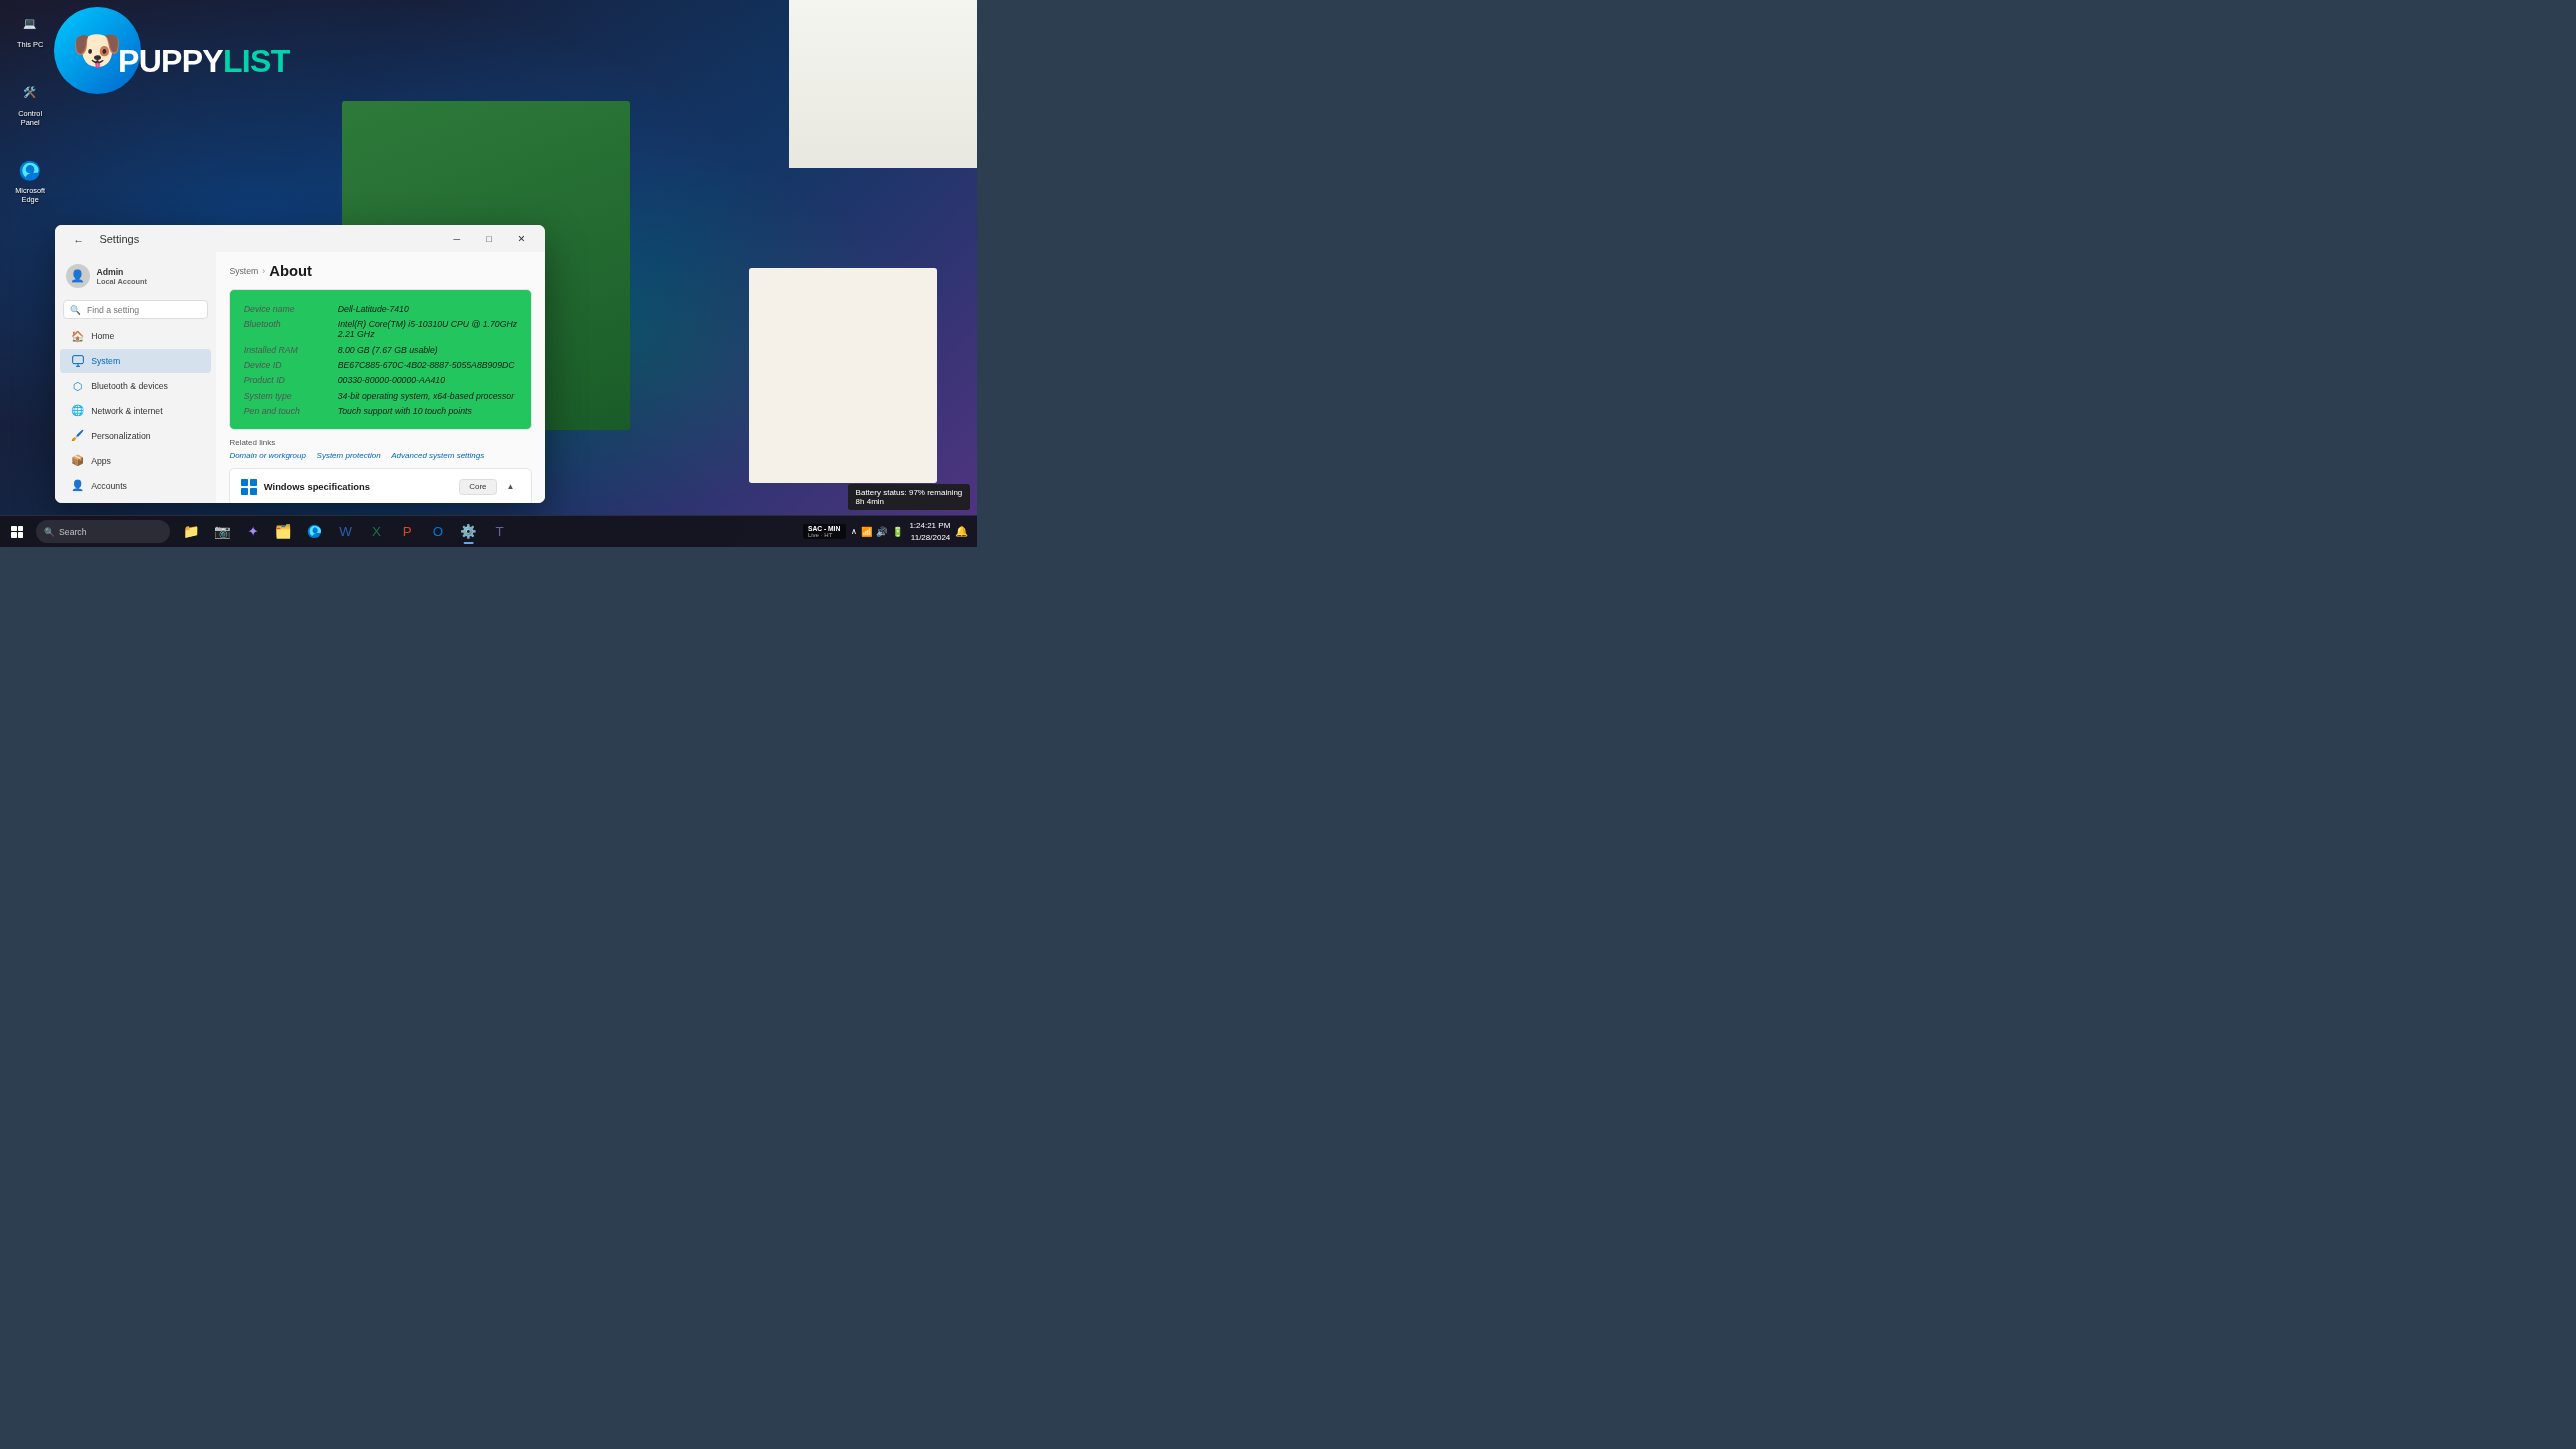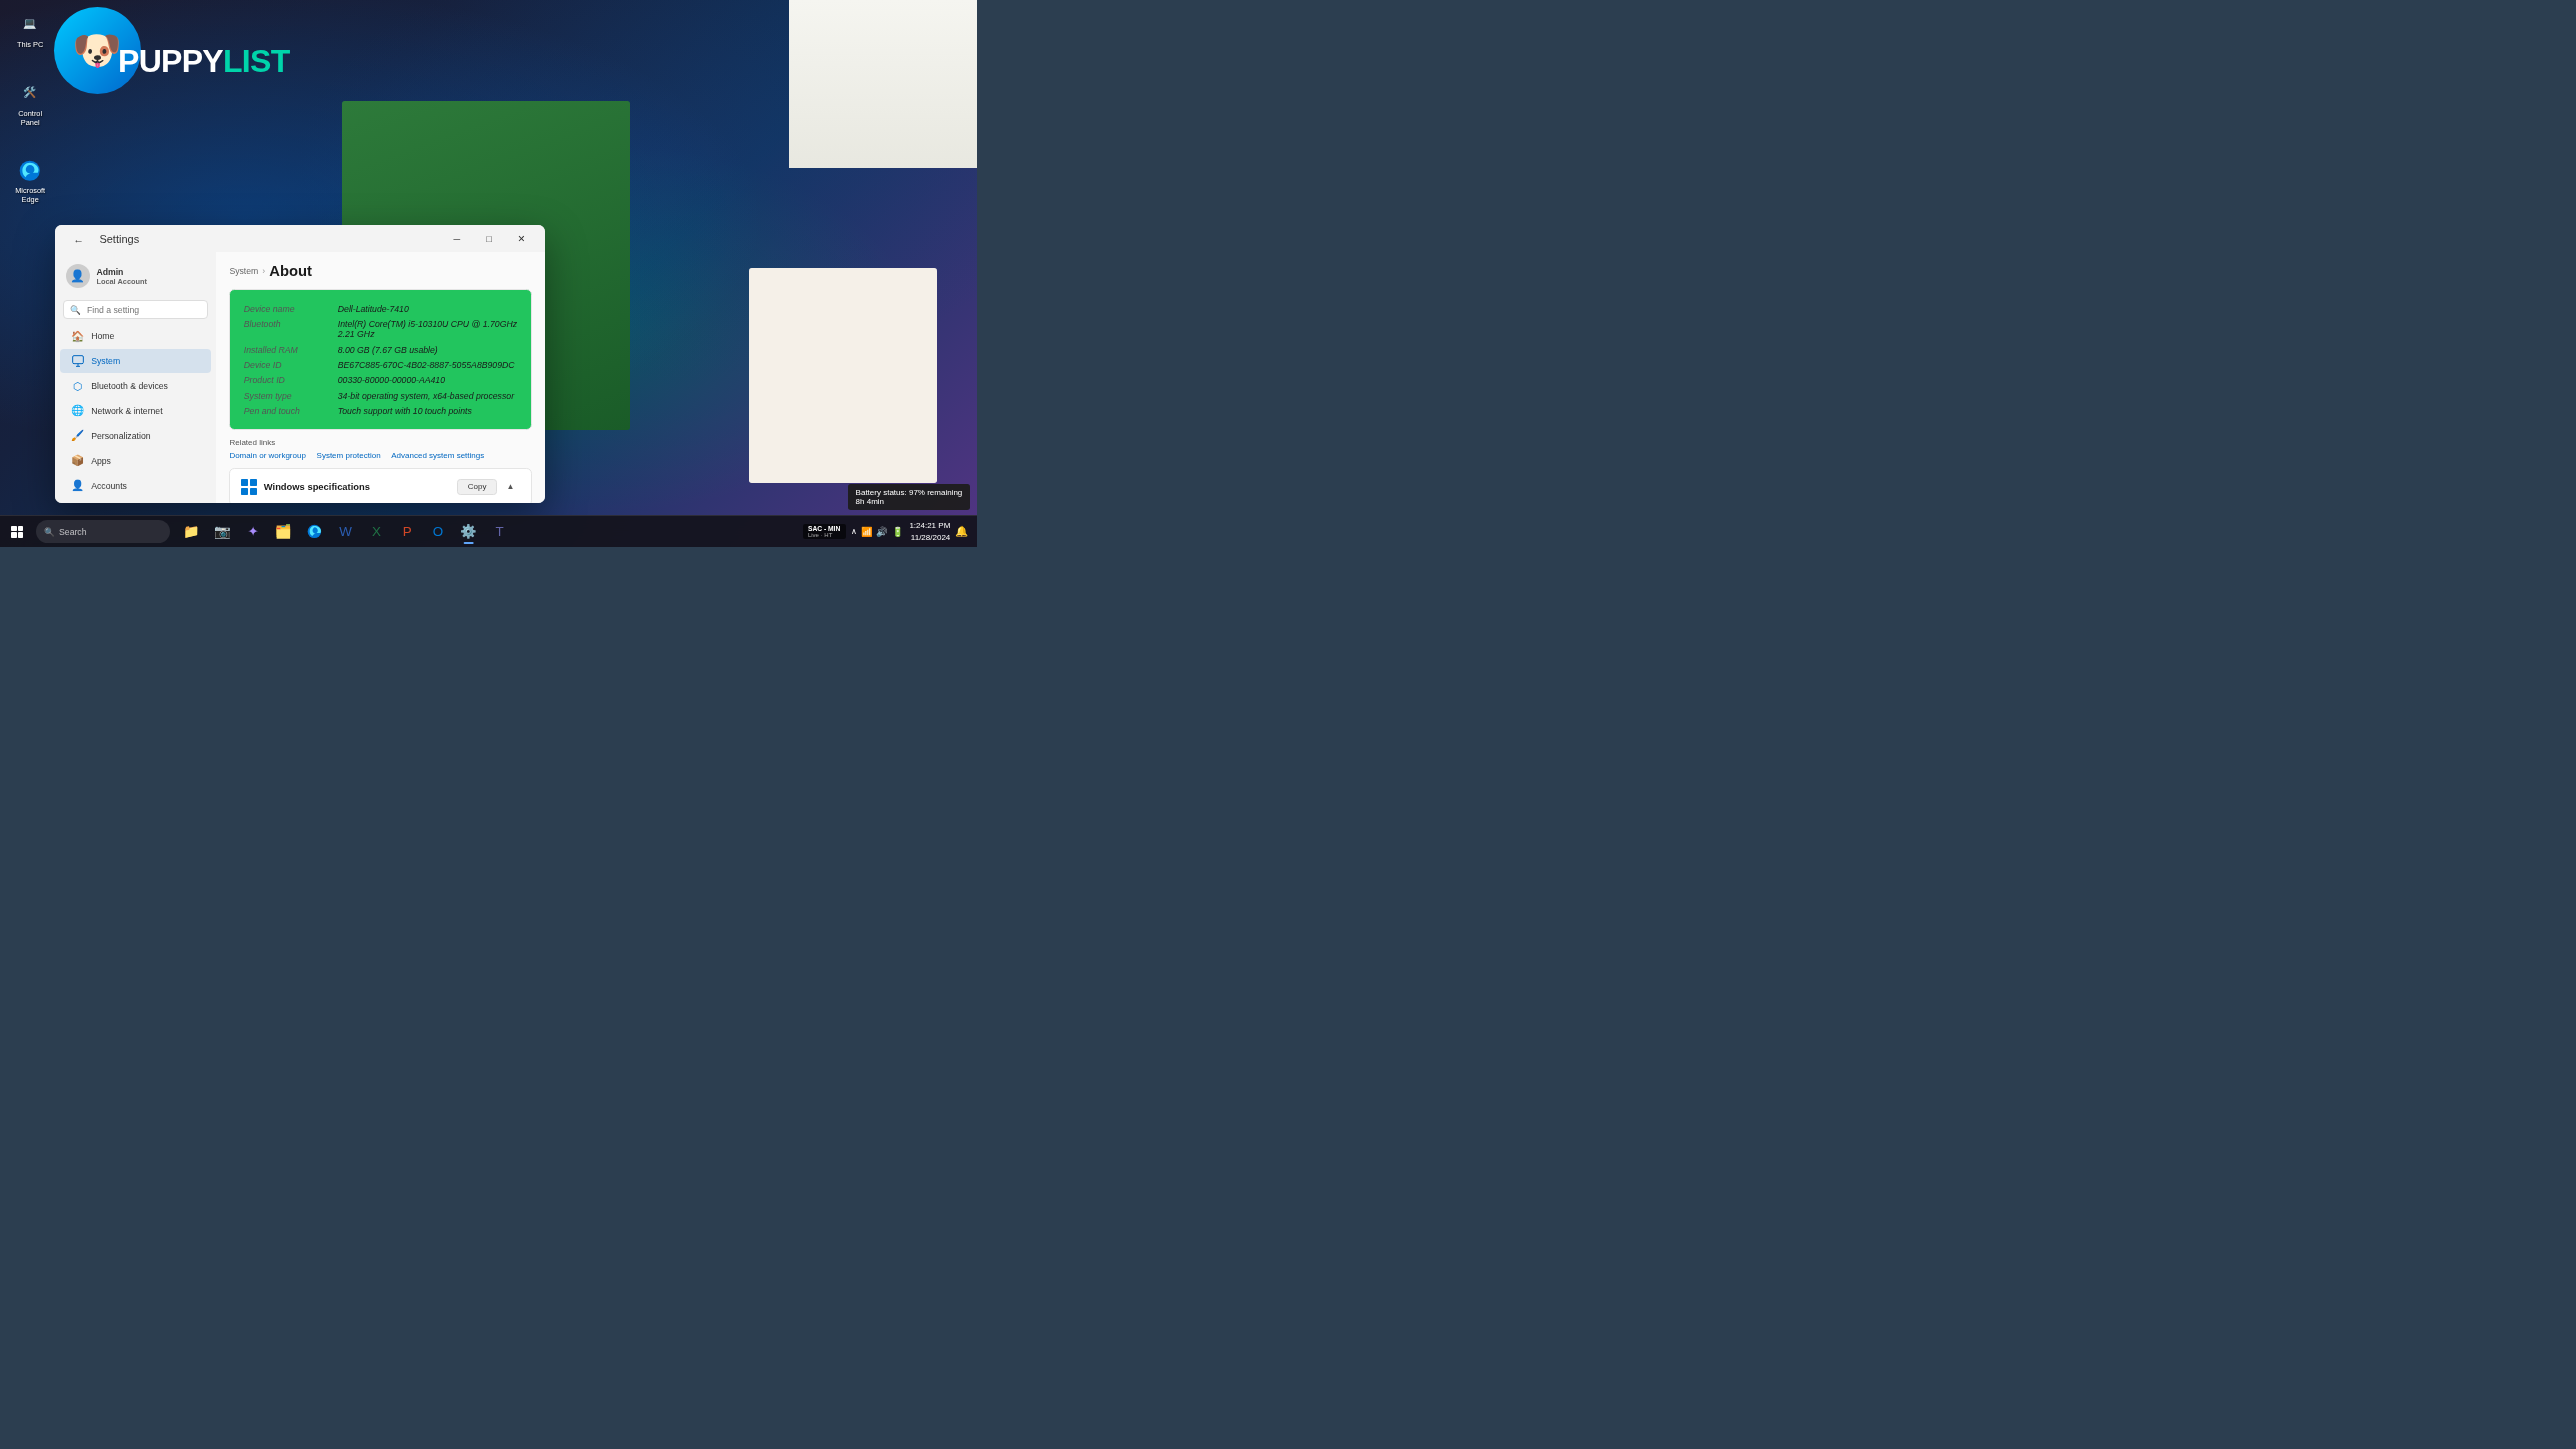--- a/index.html
+++ b/index.html
@@ -433,20 +433,21 @@
 
     .related-links-title {
       font-size: 8px;
       color: #555;
       margin-bottom: 4px;
     }
 
     .related-links-row {
       display: flex;
       gap: 10.7px;
+      font-style: italic;
     }
 
     .related-link {
       color: #0067c0;
       font-size: 8px;
       text-decoration: none;
       cursor: pointer;
     }
 
     
@@ -723,21 +724,21 @@
             <div class="win-specs-title-row">
               <div class="win-logo">
                 <div class="win-logo-quad"></div>
                 <div class="win-logo-quad"></div>
                 <div class="win-logo-quad"></div>
                 <div class="win-logo-quad"></div>
               </div>
               <span class="win-specs-label">Windows specifications</span>
             </div>
             <div class="win-specs-controls">
-              <button class="copy-btn">Copy</button>
+              <button class="copy-btn">Core</button>
               <div class="collapse-btn">▲</div>
             </div>
           </div>
 
         </div>
       </div>
     </div>
   </div>
 
   <div class="battery-tooltip">

